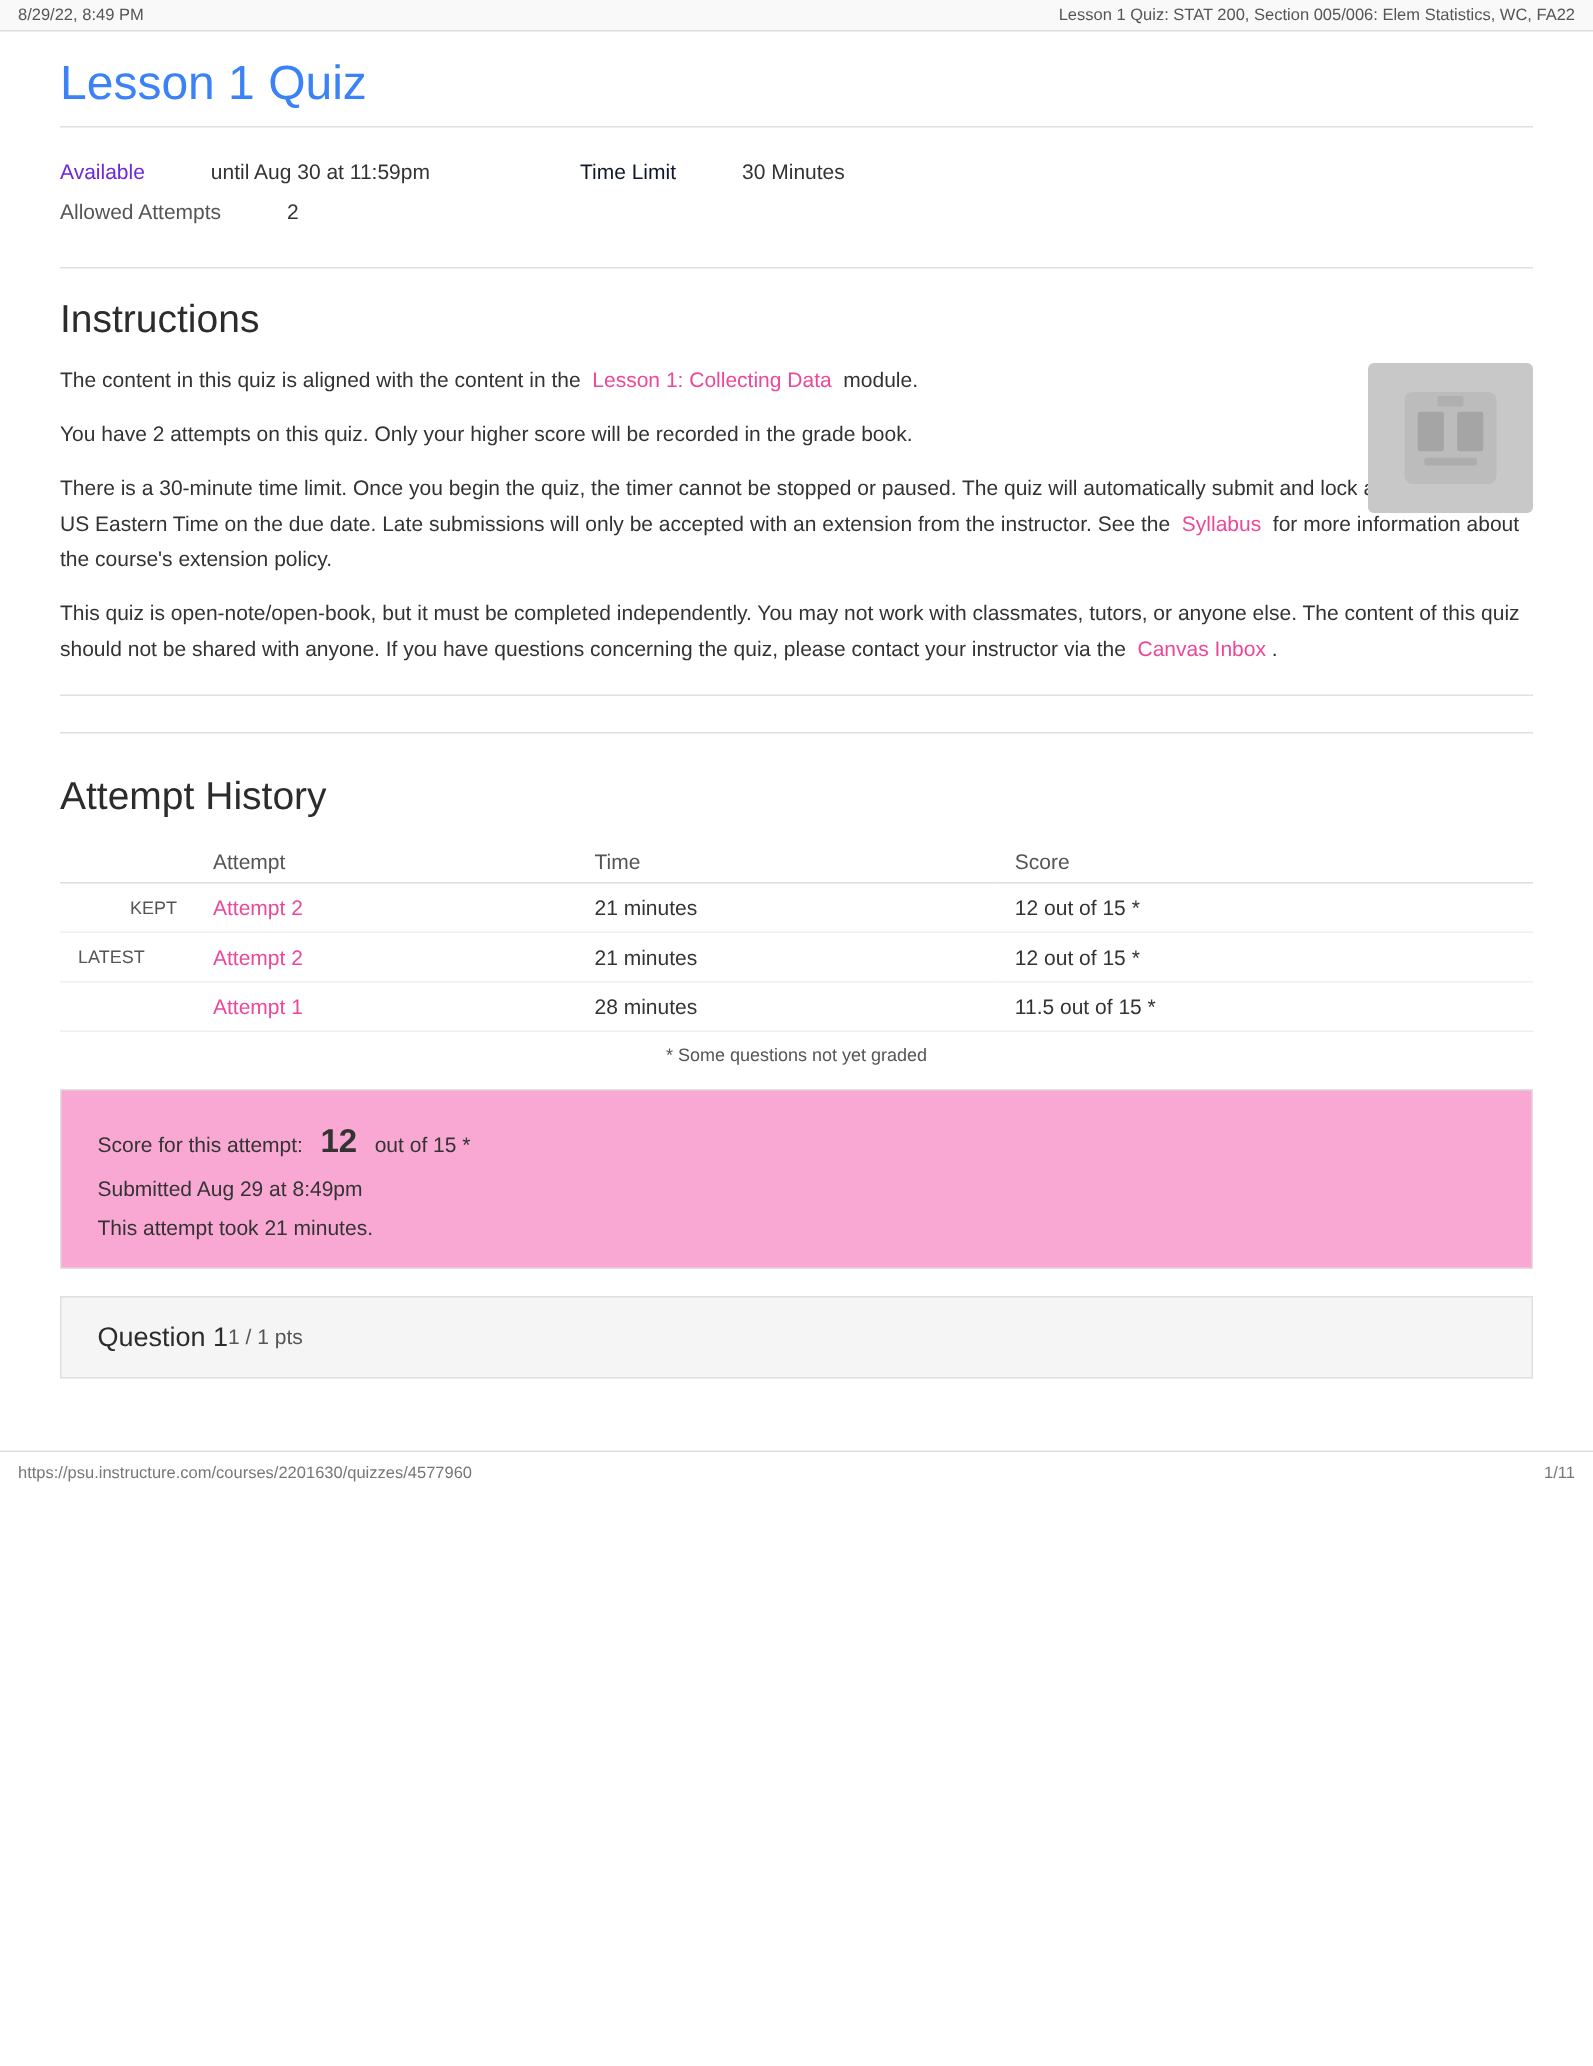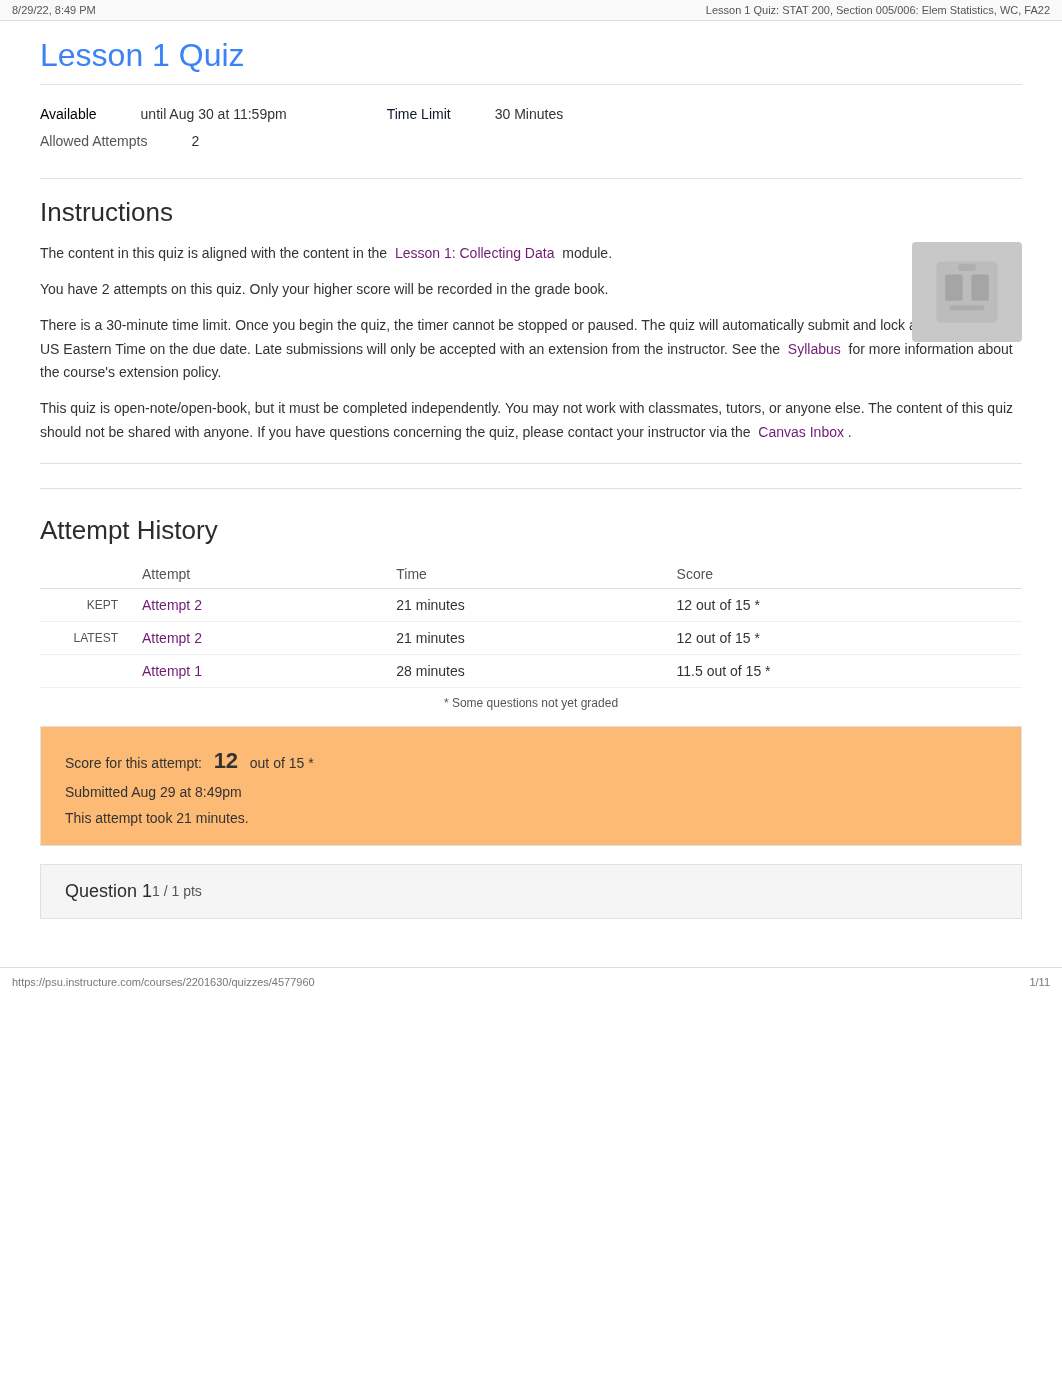--- a/index.html
+++ b/index.html
@@ -80,21 +80,21 @@
       overflow: hidden;
     }
 
     .canvas-image svg {
       width: 70px;
       height: 70px;
       opacity: 0.5;
     }
 
     a.link {
-      color: #701a75;
+      color: #ec4899;
       text-decoration: none;
     }
 
     .attempt-history-section {
       margin-top: 24px;
       border-top: 1px solid #e0e0e0;
       padding-top: 16px;
     }
 
     .attempt-table {
@@ -124,21 +124,21 @@
     }
 
     .footnote {
       text-align: center;
       color: #555;
       font-size: 12px;
       margin-top: 8px;
     }
 
     .score-section {
-      background: #fdba74;
+      background: #f9a8d4;
       border: 1px solid #e0e0e0;
       padding: 14px 24px;
       margin-top: 16px;
       font-size: 14px;
       line-height: 1.8;
     }
     .score-number {
       font-size: 22px;
       font-weight: bold;
     }
@@ -183,21 +183,21 @@
   <span>8/29/22, 8:49 PM</span>
   <span>Lesson 1 Quiz: STAT 200, Section 005/006: Elem Statistics, WC, FA22</span>
 </div>
 
 <div class="main-content">
 
   <h1 class="page-title">Lesson 1 Quiz</h1>
 
   <div class="meta-table">
     <div class="meta-row">
-      <span style="color:#000000; margin-right:4px;text-align:center;">Available</span>
+      <span style="color:#6d28d9; margin-right:4px;text-align:center;">Available</span>
       <span style="margin-right:60px;">until Aug 30 at 11:59pm</span>
       <span style="color:#0f172a; margin-right:4px;">Time Limit</span>
       <span>30 Minutes</span>
     </div>
     <div class="meta-row">
       <span style="color:#555; margin-right:4px;">Allowed Attempts</span>
       <span>2</span>
     </div>
   </div>
 
@@ -255,21 +255,21 @@
       <tbody id="attempt-rows">
       <tr>
       <td class="label-cell" style="color:#555;font-size:12px;text-align:right;">KEPT</td>
       <td>
         <a class="link" href="#">Attempt 2</a>
       </td>
       <td>21 minutes</td>
       <td>12 out of 15 *</td>
     </tr>
           <tr>
-      <td class="label-cell" style="color:#555;font-size:12px;text-align:right;">LATEST</td>
+      <td class="label-cell" style="color:#555;font-size:12px;text-align:left;">LATEST</td>
       <td>
         <a class="link" href="#">Attempt 2</a>
       </td>
       <td>21 minutes</td>
       <td>12 out of 15 *</td>
     </tr>
           <tr>
       <td class="label-cell" style="color:#555;font-size:12px;text-align:right;"></td>
       <td>
         <a class="link" href="#">Attempt 1</a>

